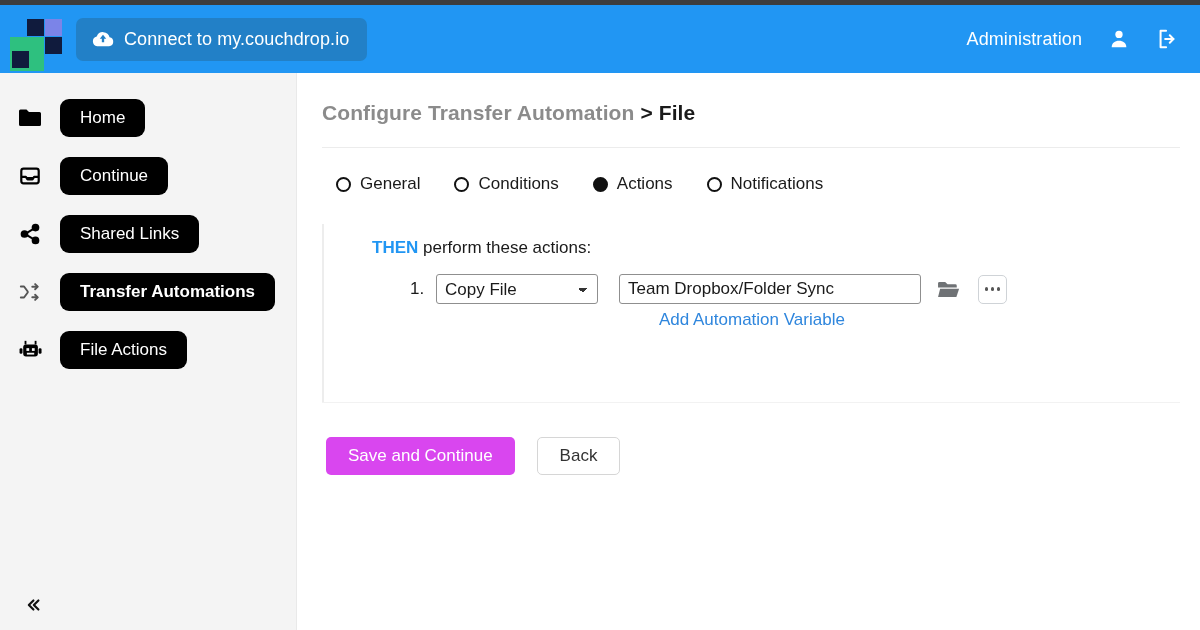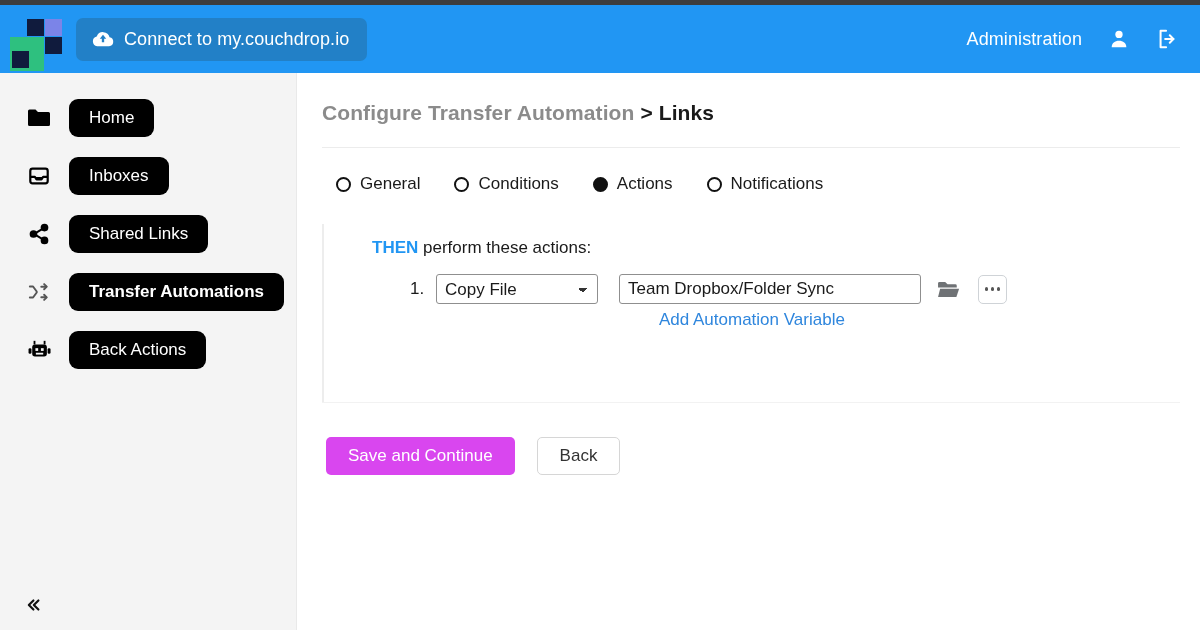--- a/index.html
+++ b/index.html
@@ -64,21 +64,21 @@
   .sidebar {
     position: absolute; top: 73px; left: 0;
     width: 297px; height: 557px;
     background: #f4f4f4;
     border-right: 1px solid #e9e9e9;
   }
   .nav { padding-top: 16px; }
   .nav-item {
     display: flex; align-items: center;
     height: 58px;
-    padding-left: 27px;
+    padding-left: 18px;
     cursor: pointer;
   }
   .nav-icon {
     width: 30px; flex: none;
     display: flex; align-items: center; justify-content: flex-start;
     color: #000000;
   }
   .nav-pill {
     background: #000000; color: #ffffff;
     border-radius: 9px;
@@ -287,21 +287,21 @@
       </div>
 
       <div class="nav-item">
         <span class="nav-icon">
           <svg width="24" height="22" viewBox="0 0 24 24" fill="none" stroke="#000" stroke-width="2.4" stroke-linejoin="round">
             <rect x="2.5" y="4" width="19" height="16" rx="2.5"></rect>
             <path d="M2.5 13h5l1.8 2.6h5.4L16.5 13h5" fill="#000" stroke="none"></path>
             <path d="M2.5 13h5l1.8 2.6h5.4L16.5 13h5"></path>
           </svg>
         </span>
-        <span class="nav-pill">Inboxes</span>
+        <span class="nav-pill">Continue</span>
       </div>
 
       <div class="nav-item">
         <span class="nav-icon">
           <svg width="24" height="22" viewBox="0 0 24 24" fill="#000" stroke="#000" stroke-width="2">
             <circle cx="18" cy="5" r="3.2"></circle>
               <circle cx="18" cy="19" r="3.2"></circle>
               <circle cx="6" cy="12" r="3.2"></circle>
             <path d="M8.6 10.7l6.8-4M8.6 13.3l6.8 4" stroke-width="2.2"></path>
           </svg>
@@ -329,39 +329,39 @@
             <rect x="6" y="2" width="2" height="4"></rect>
               <rect x="17" y="2" width="2" height="4"></rect>
             <rect x="4.5" y="6" width="16" height="13" rx="3"></rect>
             <rect x="0.5" y="10" width="3.2" height="6" rx="1.4"></rect>
             <rect x="21.3" y="10" width="3.2" height="6" rx="1.4"></rect>
             <rect x="8" y="10" width="3" height="3" fill="#f4f4f4"></rect>
             <rect x="14" y="10" width="3" height="3" fill="#f4f4f4"></rect>
             <rect x="8.5" y="15" width="8" height="2" fill="#f4f4f4"></rect>
           </svg>
         </span>
-        <span class="nav-pill">Back Actions</span>
+        <span class="nav-pill">File Actions</span>
       </div>
 
     </div>
 
     <div class="collapse-btn">
       <svg width="20" height="20" viewBox="0 0 24 24" fill="none" stroke="#111" stroke-width="2.6" stroke-linecap="round" stroke-linejoin="round">
         <path d="M12.5 6.5L7 12l5.5 5.5"></path>
           <path d="M18.5 6.5L13 12l5.5 5.5"></path>
       </svg>
     </div>
   </div>
 
   <div class="main">
 
     <div class="page-title">
       <span>Configure Transfer Automation</span>
       <span class="crumb-sep">&gt;</span>
-      <span class="crumb-name">Links</span>
+      <span class="crumb-name">File</span>
     </div>
 
     <div class="divider"></div>
 
     <div class="tabs">
       <div class="tab">
         <span class="radio"></span>
         <span>General</span>
       </div>
       <div class="tab">

